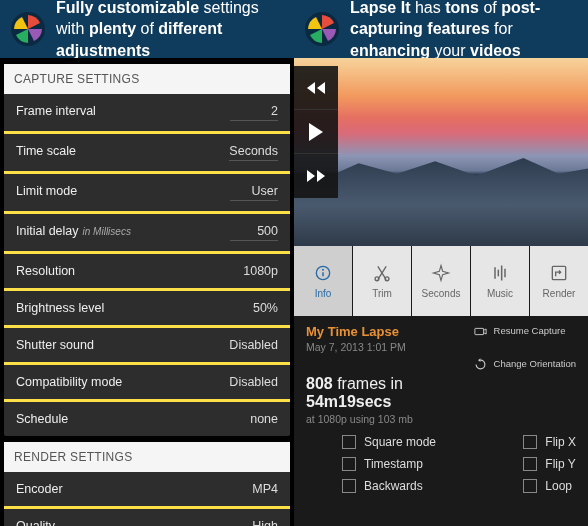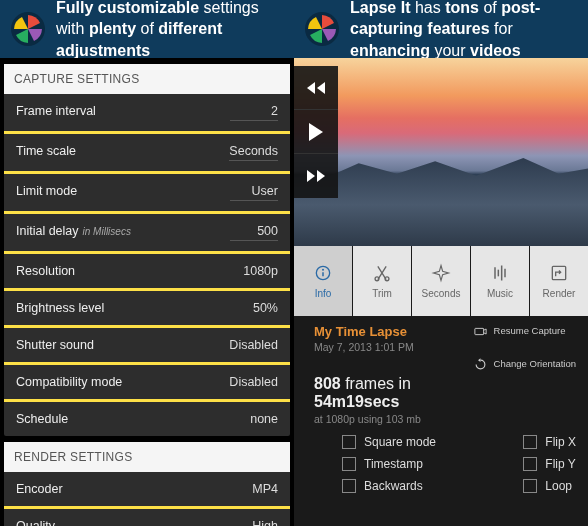--- a/index.html
+++ b/index.html
@@ -30,21 +30,21 @@
   .dbl { display:flex; gap:2px; }
   .tri-r { width:0;height:0;border-left:8px solid #fff;border-top:6px solid transparent;border-bottom:6px solid transparent;}
   .tri-l { width:0;height:0;border-right:8px solid #fff;border-top:6px solid transparent;border-bottom:6px solid transparent;}
 
   .toolbar { display: flex; background: #2b2b2b; }
   .tool { flex:1; height: 70px; display:flex; flex-direction:column; align-items:center; justify-content:center; gap:5px; font-size:10px; color:#999; border-right:1px solid #1a1a1a; background:#e6e6e6; color:#666; cursor:pointer; }
   .tool:last-child { border-right:none; }
   .tool.active { background:#cfcfcf; color:#2a6aa6; }
   .tool svg { width:20px; height:20px; }
 
-  .details { padding: 8px 12px 4px 20px; display:flex; gap:12px; }
+  .details { padding: 8px 12px 4px 12px; display:flex; gap:12px; }
   .details-main { flex:1; }
   .proj-title { color:#e79036; font-weight:bold; font-size:13px; }
   .proj-date { color:#888; font-size:10.5px; margin-top:2px; }
   .proj-stat { font-size:16px; margin-top:22px; color:#eee; }
   .proj-sub { font-size:10.5px; color:#888; margin-top:2px; }
   .side-actions { display:flex; flex-direction:column; gap:18px; font-size:9.5px; color:#ccc; }
   .side-action { display:flex; align-items:center; gap:6px; cursor:pointer; }
   .side-action svg { width:15px; height:15px; flex-shrink:0; }
 
   .checks { display:flex; padding: 6px 12px 0 12px; gap: 20px; }

